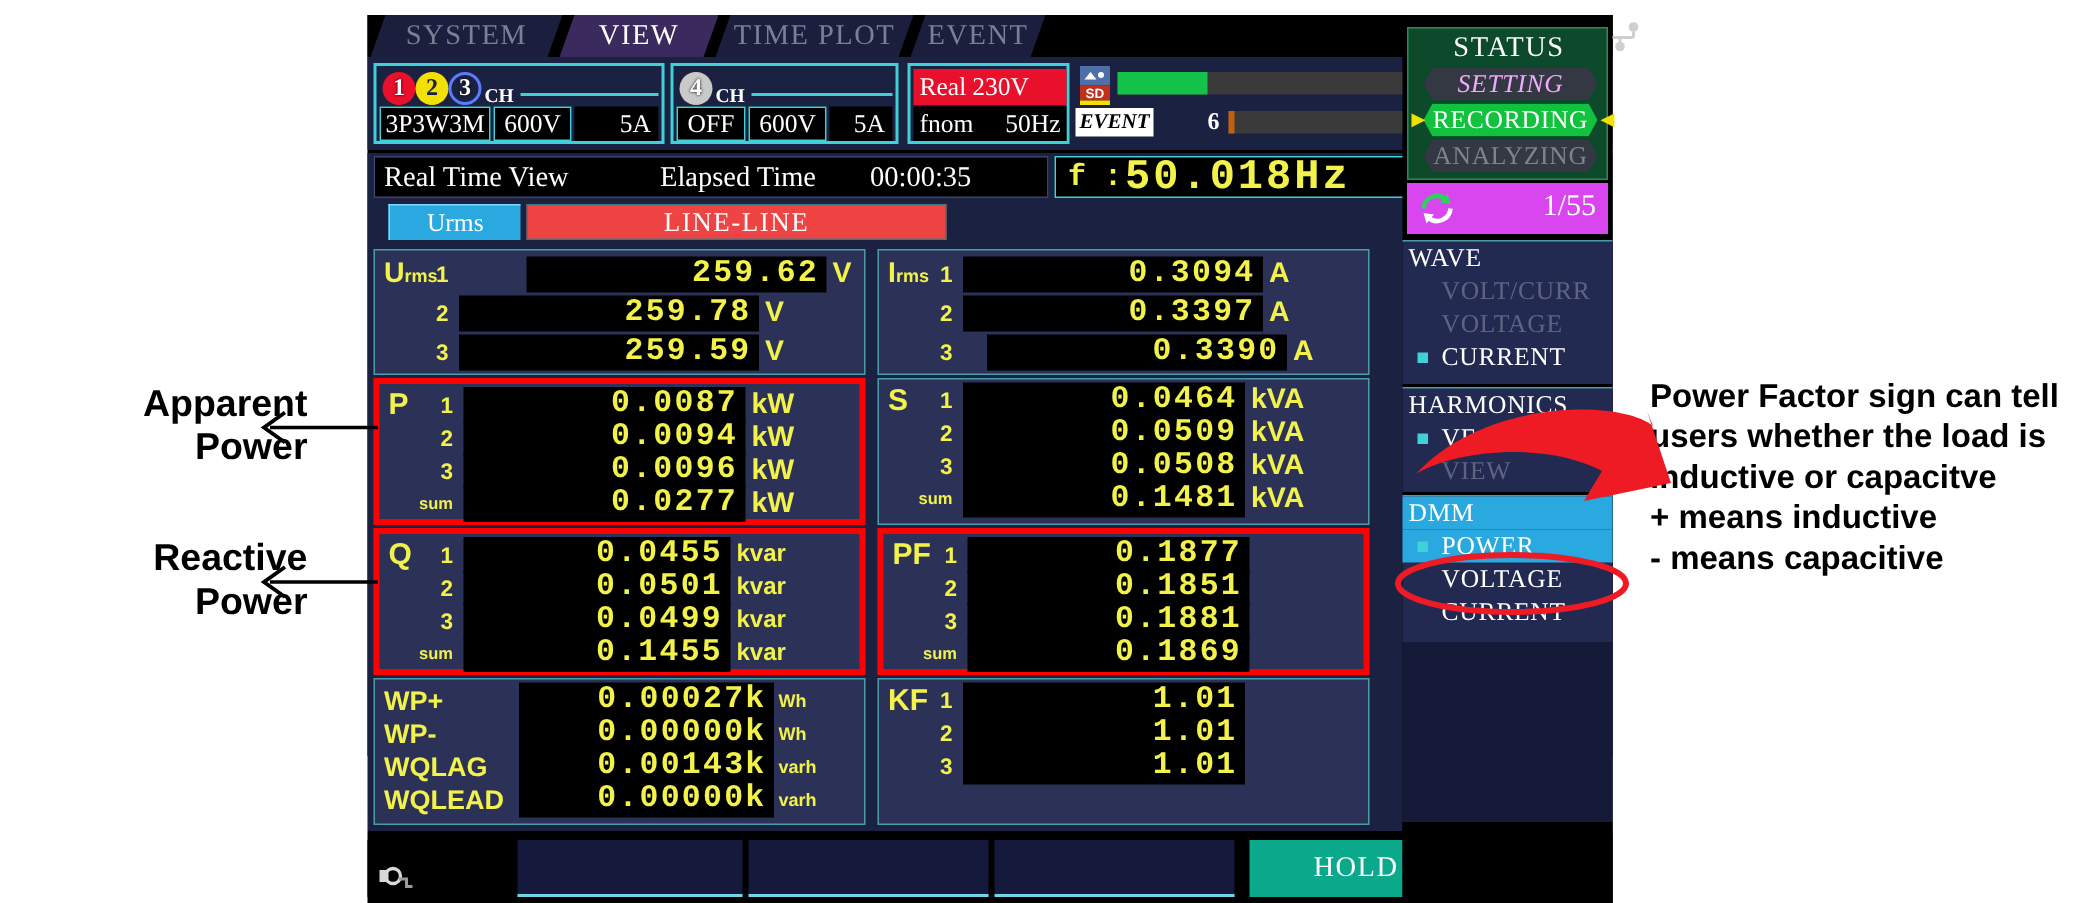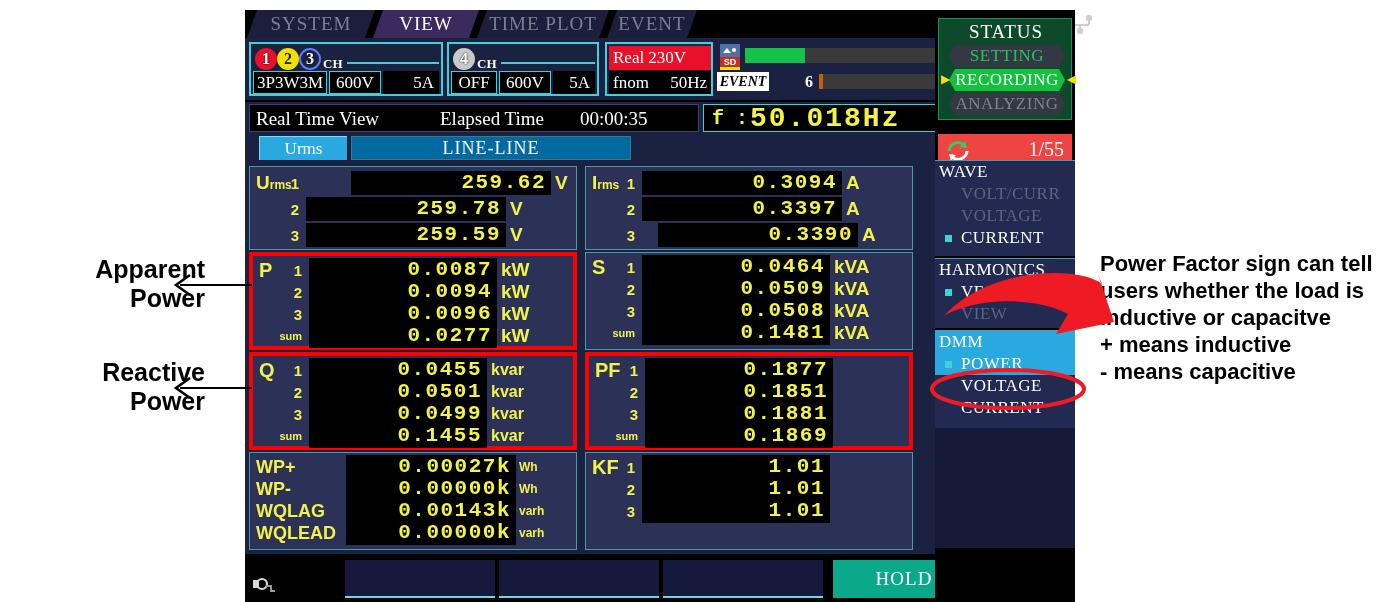--- a/index.html
+++ b/index.html
@@ -124,21 +124,21 @@
   
   .subrow { position:absolute; left:0; top:124px; width:830px; height:28px; background:#1b2140; }
   #urms-tab {
     position:absolute; left:14px; top:2px; width:88px; height:24px;
     background:#2aa8e0; color:#ffffff; font-family:"Liberation Serif", serif;
     font-size:17px; display:flex; align-items:center; justify-content:center;
     border-top:1px solid #7fd8ff; border-left:1px solid #7fd8ff;
   }
   #linebox {
     position:absolute; left:106px; top:2px; width:280px; height:24px;
-    background:#0369a1; border:1.5px solid #3a7a80; color:#ffffff;
+    background:#ef4444; border:1.5px solid #3a7a80; color:#ffffff;
     font-family:"Liberation Serif", serif; font-size:18px;
     display:flex; align-items:center; justify-content:center; letter-spacing:1px;
   }
 
   
   .mgrid { position:absolute; left:0; top:152px; width:830px; height:392px; background:#1b2140; }
   .panel {
     position:absolute; background:#2c3257; border:1.5px solid #4a9aa8;
   }
   .panel.hl { border:4px solid #ff0000; }
@@ -212,30 +212,30 @@
   #statusbox .ttl {
     position:absolute; left:0; top:2px; width:134px; text-align:center;
     color:#ffffff; font-family:"Liberation Serif", serif; font-size:19px; letter-spacing:1px;
   }
   .stitem {
     position:absolute; left:10px; width:116px; height:22px;
     font-family:"Liberation Serif", serif; font-size:17px; letter-spacing:0.5px;
     display:flex; align-items:center; justify-content:center;
     clip-path: polygon(6px 0, calc(100% - 6px) 0, 100% 50%, calc(100% - 6px) 100%, 6px 100%, 0 50%);
   }
-  #st-setting   { top:26px; background:#333842; color:#22c55e; }
+  #st-setting   { top:26px; background:#333842; color:#f0abfc;font-style:italic; }
   #st-recording { top:50px; background:#12c23e; color:#ffffff; }
   #st-analyzing { top:74px; background:#333842; color:#7d8490; }
   .st-mark { position:absolute; font-size:12px; color:#f2e000; top:53px; }
   #stm-l { left:2px; }
   #stm-r { left:128px; }
 
   #pagebox {
-    position:absolute; left:3px; top:124px; width:134px; height:34px;
-    background:#ef4444; display:flex; align-items:center;
+    position:absolute; left:3px; top:112px; width:134px; height:34px;
+    background:#d946ef; display:flex; align-items:center;
   }
   .cycle-icon { position:absolute; left:8px; top:6px; width:24px; height:22px; }
   #pagebox .pg {
     position:absolute; right:8px; top:4px; color:#ffffff;
     font-family:"Liberation Serif", serif; font-size:20px;
   }
 
   .menugroup { position:absolute; left:0; width:140px; background:#232a52; }
   .menugroup .gt {
     color:#ffffff; font-family:"Liberation Serif", serif; font-size:17px;

